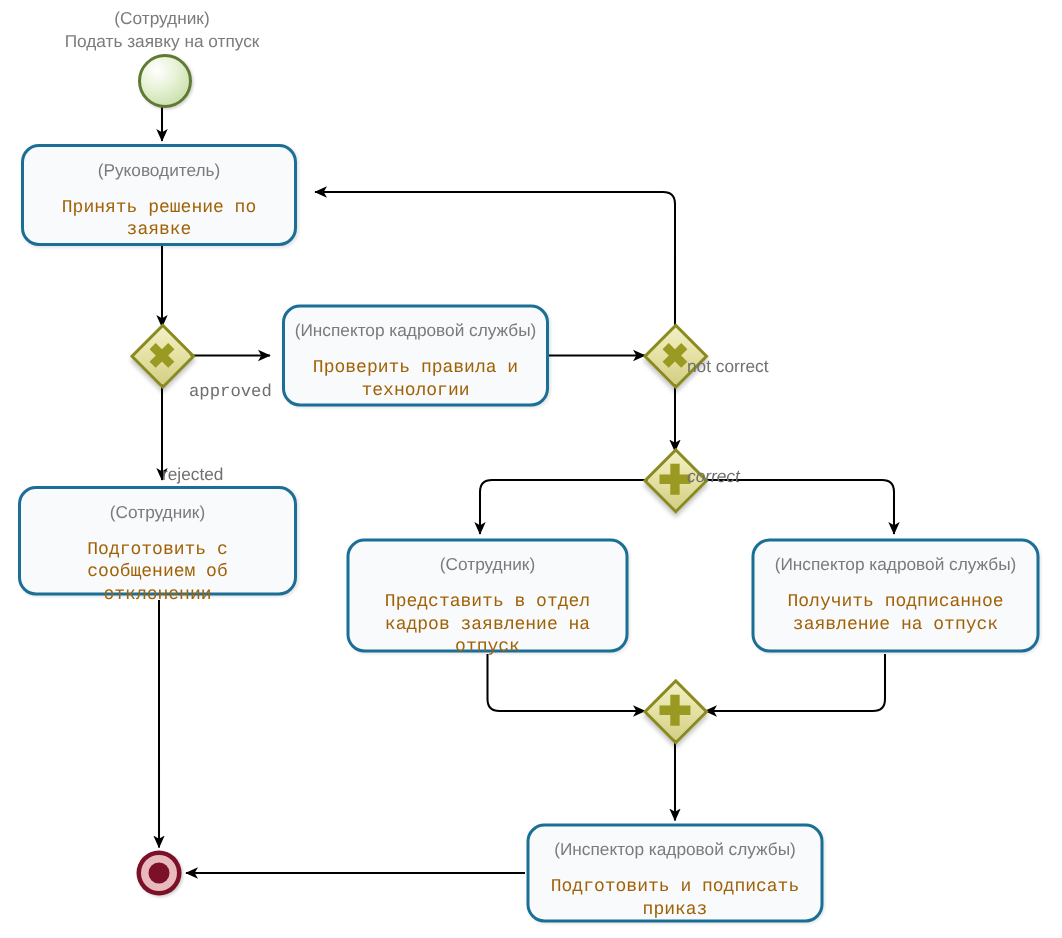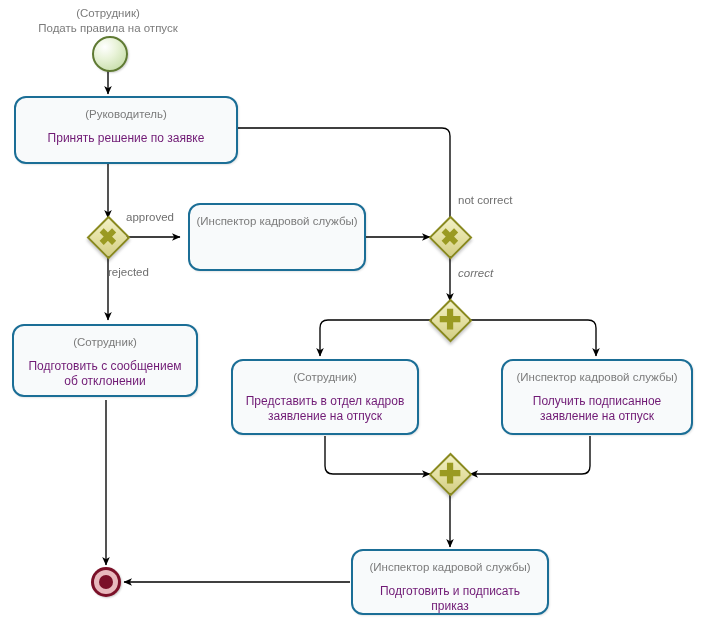--- a/index.html
+++ b/index.html
@@ -48,24 +48,25 @@
   .task .role {
     font-size: 11.5px;
     color: #7b7b7b;
     line-height: 14px;
     text-align: center;
     white-space: nowrap;
   }
   .task .label {
     margin-top: 10px;
     font-size: 12px;
-    color: #701a75;
+    color: #a16207;
     line-height: 15px;
     text-align: center;
     padding: 0 8px;
+    font-family: Liberation Mono, monospace;
   }
   
   .gateway {
     position: absolute;
     width: 38px;
     height: 38px;
   }
   .gateway .diamond {
     position: absolute;
     left: 4px;
@@ -141,20 +142,21 @@
     line-height: 15px;
     text-align: center;
     white-space: nowrap;
   }
   .flow-label {
     position: absolute;
     font-size: 11.5px;
     color: #6f6f6f;
     line-height: 14px;
     white-space: nowrap;
+    margin-top: 45px;
   }
 </style>
 </head>
 <body>
 
 <div id="canvas">
 
   <svg class="layer-svg" viewBox="0 0 708 625" xmlns="http://www.w3.org/2000/svg">
     <defs>
       <marker id="arrow" markerWidth="9" markerHeight="9" refX="8" refY="4.5" orient="auto" markerUnits="userSpaceOnUse">
@@ -188,32 +190,33 @@
       <path d="M450,489 L450,543"></path>
 
       <path d="M350,578 L124,578"></path>
 
       <path d="M106,396 L106,561"></path>
     </g>
   </svg>
 
   <div class="caption" style="left:38px; top:2px; width:140px;">
     <div>(Сотрудник)</div>
-    <div>Подать правила на отпуск</div>
+    <div>Подать заявку на отпуск</div>
   </div>
 
   <div class="start-event" style="left:92px; top:32px;"></div>
 
-  <div class="task" style="left:14px; top:92px; width:224px; height:68px;">
+  <div class="task" style="left:14px; top:92px; width:184px; height:68px;">
     <div class="role">(Руководитель)</div>
     <div class="label">Принять решение по заявке</div>
   </div>
 
   <div class="task" style="left:188px; top:199px; width:178px; height:68px;">
     <div class="role">(Инспектор кадровой службы)</div>
+    <div class="label">Проверить правила и технологии</div>
   </div>
 
   <div class="task" style="left:12px; top:320px; width:186px; height:73px;">
     <div class="role">(Сотрудник)</div>
     <div class="label">Подготовить с сообщением об отклонении</div>
   </div>
 
   <div class="task" style="left:231px; top:355px; width:188px; height:76px;">
     <div class="role">(Сотрудник)</div>
     <div class="label">Представить в отдел кадров заявление на отпуск</div>
@@ -242,21 +245,21 @@
   <div class="gateway parallel" style="left:431px; top:297px;">
     <div class="diamond"></div>
     <div class="glyph">✚</div>
   </div>
 
   <div class="gateway parallel" style="left:431px; top:451px;">
     <div class="diamond"></div>
     <div class="glyph">✚</div>
   </div>
 
-  <div class="flow-label" style="left:126px; top:206px;">approved</div>
+  <div class="flow-label" style="left:126px; top:206px;font-family:Liberation Mono, monospace;">approved</div>
   <div class="flow-label" style="left:108px; top:261px;">rejected</div>
   <div class="flow-label" style="left:458px; top:189px;">not correct</div>
   <div class="flow-label" style="left:458px; top:262px;font-style:italic;">correct</div>
 
   <div class="end-event" style="left:91px; top:563px;">
     <div class="ring"></div>
     <div class="core"></div>
   </div>
 
 </div>

